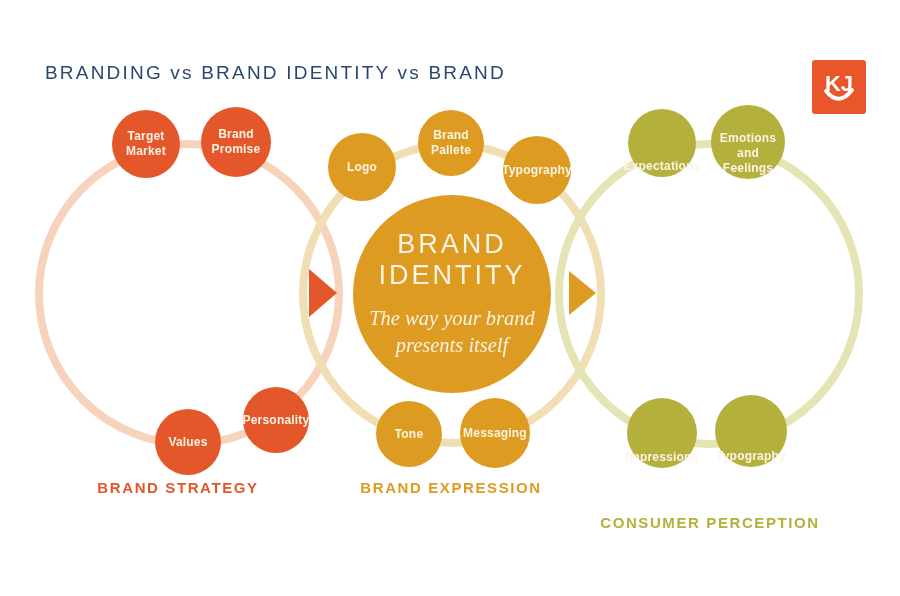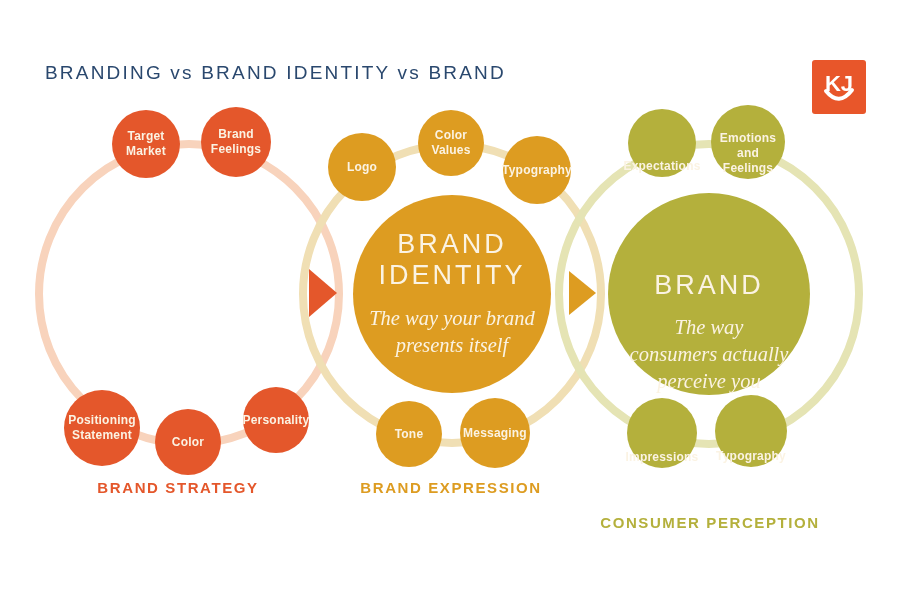--- a/index.html
+++ b/index.html
@@ -99,40 +99,37 @@
     <circle class="ring ring-2" cx="709" cy="294" r="150"></circle>
     <polygon class="arrow-0" points="309,269 309,317 337,293"></polygon>
     <polygon class="arrow-1" points="569,271 569,315 596,293"></polygon>
   </svg>
 
   <div class="cluster c0">
     <div class="circle sat s0">
       <span>Target Market</span>
     </div>
     <div class="circle sat s1">
-      <span>Brand Feelings</span>
-    </div>
-    <div class="circle sat s2">
-      <span>Positioning Statement</span>
+      <span>Brand Promise</span>
     </div>
     <div class="circle sat s3">
-      <span>Color</span>
+      <span>Values</span>
     </div>
     <div class="circle sat s4">
       <span>Personality</span>
     </div>
     <div class="footer-label">BRAND STRATEGY</div>
   </div>
 
   <div class="cluster c1">
     <div class="circle sat s0">
       <span>Logo</span>
     </div>
     <div class="circle sat s1">
-      <span>Color Values</span>
+      <span>Brand Pallete</span>
     </div>
     <div class="circle sat s2">
       <span>Typography</span>
     </div>
     <div class="circle sat s3">
       <span>Tone</span>
     </div>
     <div class="circle sat s4">
       <span>Messaging</span>
     </div>
@@ -150,22 +147,16 @@
     </div>
     <div class="circle sat s1">
       <span>Emotions and Feelings</span>
     </div>
     <div class="circle sat s2">
       <span>Impressions</span>
     </div>
     <div class="circle sat s3">
       <span>Typography</span>
     </div>
-    <div class="circle big main">
-      <div class="big-title">BRAND</div>
-      <div class="big-sub">The way
-consumers actually
-perceive you</div>
-    </div>
     <div class="footer-label">CONSUMER PERCEPTION</div>
   </div>
 
 </div>
 
 </body></html>

